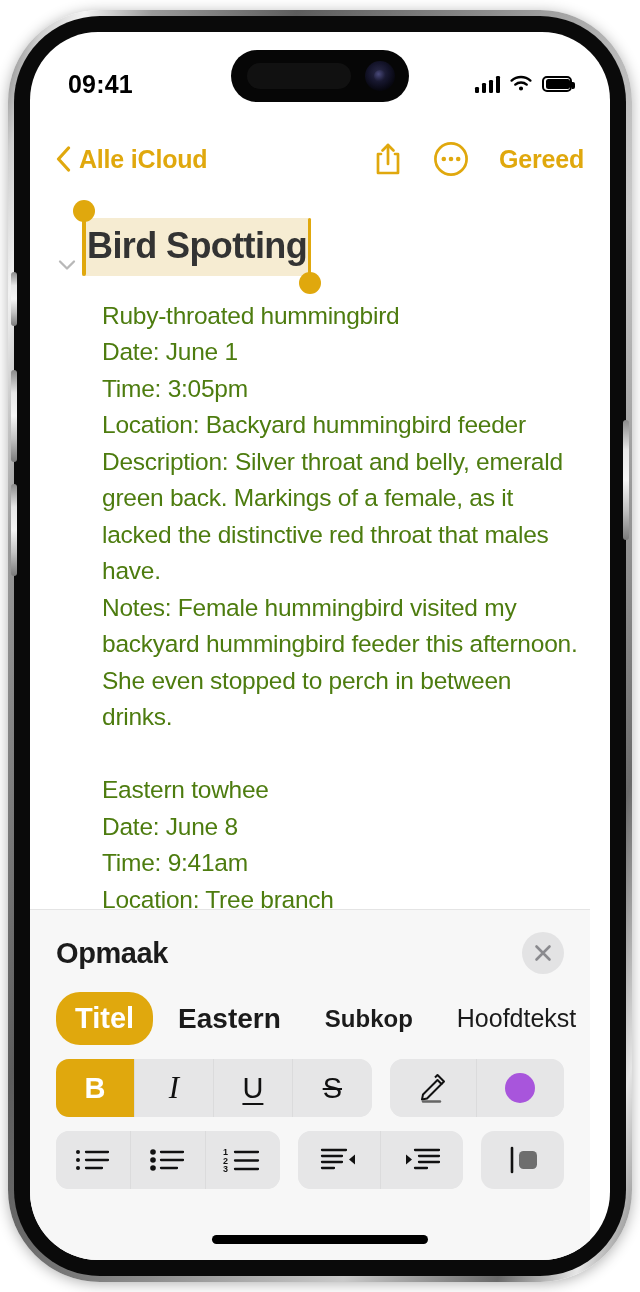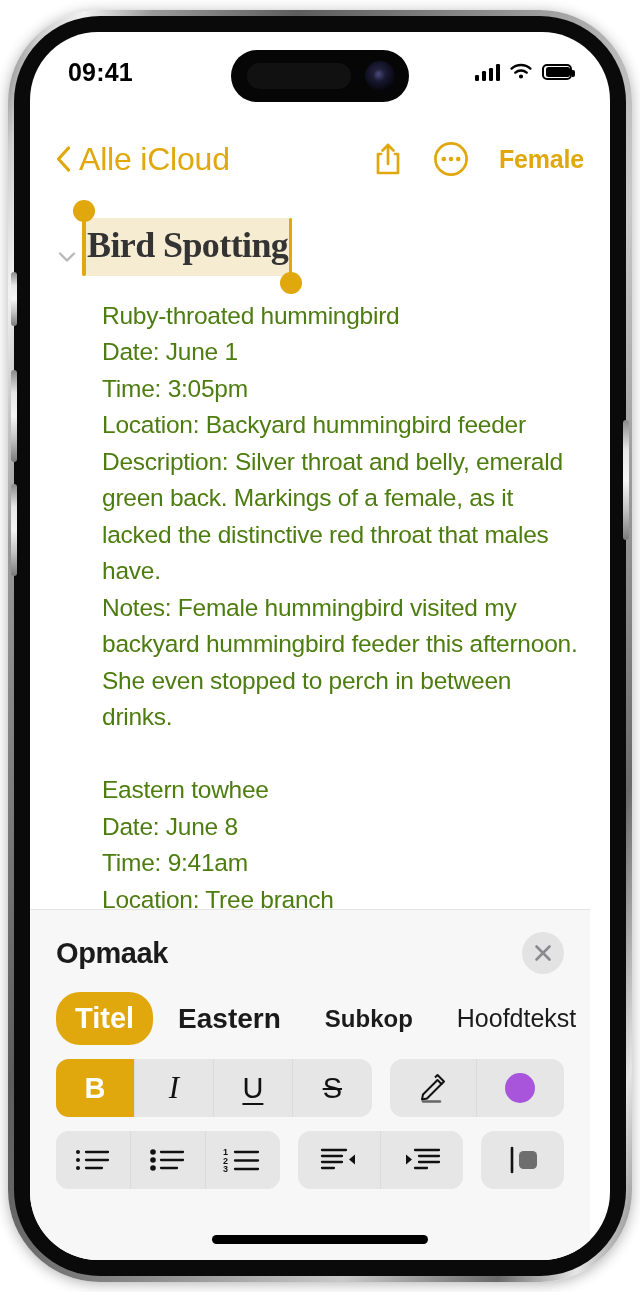--- a/index.html
+++ b/index.html
@@ -71,21 +71,21 @@
     background: radial-gradient(circle at 45% 40%, #2b2b4a 0%, #14142a 42%, #070710 70%, #000 100%);
   }
   #di-camera::after{
     content:""; position:absolute; left:9px; top:9px;
     width:12px; height:12px; border-radius:50%;
     background: radial-gradient(circle at 38% 34%, #4a4a7a 0%, #1d1d38 60%, #0a0a14 100%);
   }
 
   
   #status-bar {
-    position: absolute; left: 0; top: 2px;
+    position: absolute; left: 0; top: 14px;
     width: 580px; height: 70px;
     display: flex; align-items: center;
     justify-content: space-between;
     padding: 0 38px; box-sizing: border-box;
     z-index: 30;
   }
   #status-time {
     font-size: 25px; font-weight: 700; color: #000;
     letter-spacing: .2px; margin-top: 6px;
   }
@@ -114,37 +114,37 @@
     position: absolute; left: 0; top: 96px;
     width: 580px; height: 62px;
     display: flex; align-items: center;
     z-index: 25;
     padding: 0 26px; box-sizing: border-box;
   }
   #back-button {
     display: flex; align-items: center; gap: 8px;
     color: #E0A80D; cursor: pointer;
   }
-  #back-label { font-size: 32px; font-weight: 400; letter-spacing: -.2px; }
+  #back-label { font-size: 25px; font-weight: 700; letter-spacing: -.2px; }
   #nav-right { margin-left: auto; display: flex; align-items: center; gap: 30px; }
   #done-button {
     color:#E0A80D; font-size: 25px; font-weight: 600; cursor: pointer;
     letter-spacing: -.2px;
   }
 
   
   #note-scroll {
     position: absolute; left: 0; top: 158px;
     width: 580px; height: 720px;
     overflow: hidden;
     background: #ffffff;
   }
   #title-row {
-    display: flex; align-items: center;
-    padding: 28px 0 0 26px; position: relative; font-family: Liberation Serif, serif;
+    display: flex; align-items: flex-end;
+    padding: 28px 0 0 26px; position: relative;
   }
   #collapse-chevron {
     width: 22px; height: 22px; margin-top: 20px; margin-right: 4px;
     flex-shrink: 0; cursor: pointer;
   }
   #title-wrap { position: relative; }
   #note-title {
     display: inline-block;
     font-size: 36px; font-weight: 700; color: #333333;
     letter-spacing: -.6px; line-height: 1.22;
@@ -289,21 +289,21 @@
           <path d="M8 13H5v19h20V13h-3" stroke="#E0A80D" stroke-width="2.7" fill="none" stroke-linecap="round" stroke-linejoin="round"></path>
           <path d="M15 23V4" stroke="#E0A80D" stroke-width="2.7" fill="none" stroke-linecap="round"></path>
           <path d="M9.5 9.5 15 4l5.5 5.5" stroke="#E0A80D" stroke-width="2.7" fill="none" stroke-linecap="round" stroke-linejoin="round"></path>
         </svg>
         <svg width="36" height="36" viewBox="0 0 36 36">
           <circle cx="18" cy="18" r="15.6" stroke="#E0A80D" stroke-width="2.7" fill="none"></circle>
           <circle cx="10.8" cy="18" r="2.3" fill="#E0A80D"></circle>
           <circle cx="18" cy="18" r="2.3" fill="#E0A80D"></circle>
           <circle cx="25.2" cy="18" r="2.3" fill="#E0A80D"></circle>
         </svg>
-        <span id="done-button">Female</span>
+        <span id="done-button">Gereed</span>
       </div>
     </div>
 
     <div id="note-scroll">
       <div id="title-row">
         <svg id="collapse-chevron" viewBox="0 0 22 22">
           <path d="M4 7.5 11 14.5 18 7.5" stroke="#B8B8B8" stroke-width="2.3" fill="none" stroke-linecap="round" stroke-linejoin="round"></path>
         </svg>
         <div id="title-wrap">
           <span id="note-title">Bird Spotting</span>

